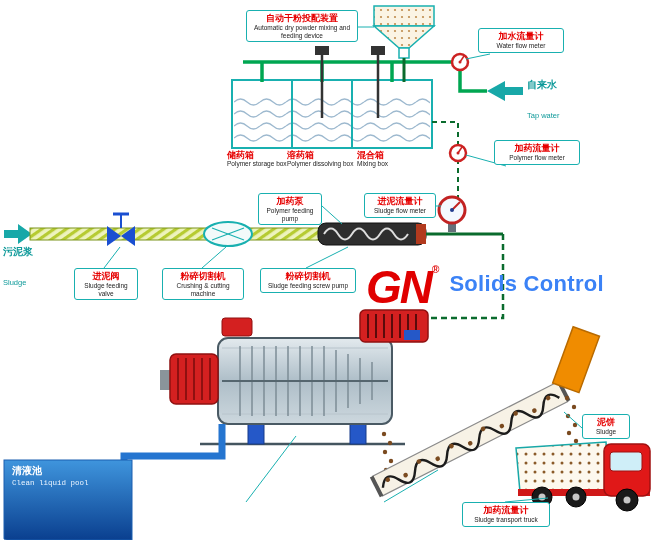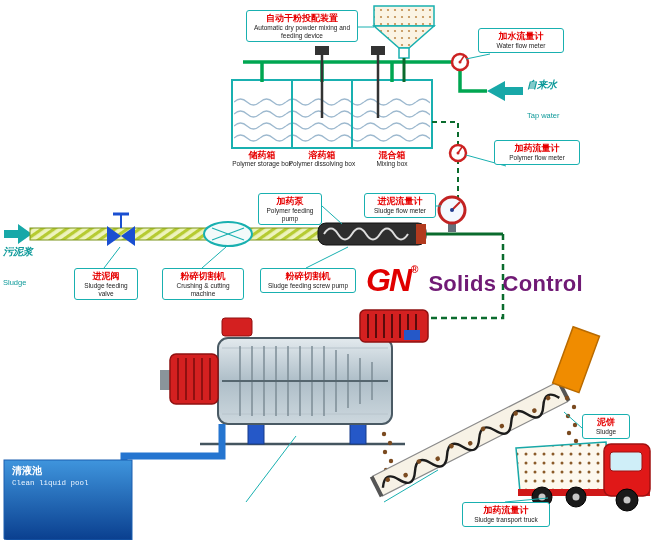--- a/index.html
+++ b/index.html
@@ -3,33 +3,33 @@
 <meta charset="utf-8">
 <style>
   html,body{margin:0;padding:0;background:#fff;}
   .canvas{position:relative;width:660px;height:540px;background:#fff;overflow:hidden;
     font-family:"Liberation Sans",sans-serif;border-radius:7px;}
   .canvas > svg{position:absolute;left:0;top:0;}
   .lab{position:absolute;background:#fff;border:1.4px solid #19b0b0;border-radius:3px;
     padding:2px 3px;text-align:center;line-height:1.2;box-sizing:border-box;z-index:5;}
   .lab .zh{display:block;color:#e60000;font-size:9px;font-weight:bold;white-space:nowrap;}
   .lab .en{display:block;color:#222;font-size:6.5px;}
-  .tanklab{position:absolute;text-align:center;width:70px;z-index:5;line-height:1.15;}
+  .tanklab{position:absolute;width:70px;z-index:5;line-height:1.15;}
   .tanklab .zh{display:block;color:#e60000;font-size:9px;font-weight:bold;}
   .tanklab .en{display:block;color:#222;font-size:6.5px;}
   .plain{position:absolute;z-index:5;line-height:1.2;}
-  .plain .zh{display:block;color:#0f9a9a;font-size:10px;font-weight:bold;font-style:italic;}
+  .plain .zh{display:block;color:#0f9a9a;font-size:10px;font-weight:bold;}
   .plain .en{display:block;color:#0f9a9a;font-size:7.5px;margin-top:20px;}
   .poollab{position:absolute;z-index:5;line-height:1.25;font-family:Liberation Mono, monospace;}
   .poollab .zh{display:block;color:#fff;font-size:10px;font-weight:bold;}
   .poollab .en{display:block;color:#eaf4ff;font-size:7.5px;}
   .brand{position:absolute;left:366px;top:264px;display:flex;align-items:flex-start;z-index:5;}
-  .gn{color:#e00000;font-size:32px;font-weight:900;font-style:italic;letter-spacing:-2px;line-height:1;}
+  .gn{color:#e00000;font-size:46px;font-weight:900;font-style:italic;letter-spacing:-2px;line-height:1;}
   .reg{color:#e00000;font-size:10px;font-weight:bold;margin-left:1px;}
-  .sc{color:#701a75;font-size:22px;font-weight:bold;margin:7px 0 12px 10px;letter-spacing:.3px;white-space:nowrap;}
+  .sc{color:#3b82f6;font-size:22px;font-weight:bold;margin:7px 0 12px 10px;letter-spacing:.3px;white-space:nowrap;}
 </style>
 </head>
 <body>
 
 <div class="canvas">
 
 <svg width="660" height="540" viewBox="0 0 660 540">
   <defs>
     <pattern id="waves" width="26" height="12" patternUnits="userSpaceOnUse">
       <path d="M0,6 Q6.5,0 13,6 T26,6" fill="none" stroke="#9db9cf" stroke-width="1.3"></path>

